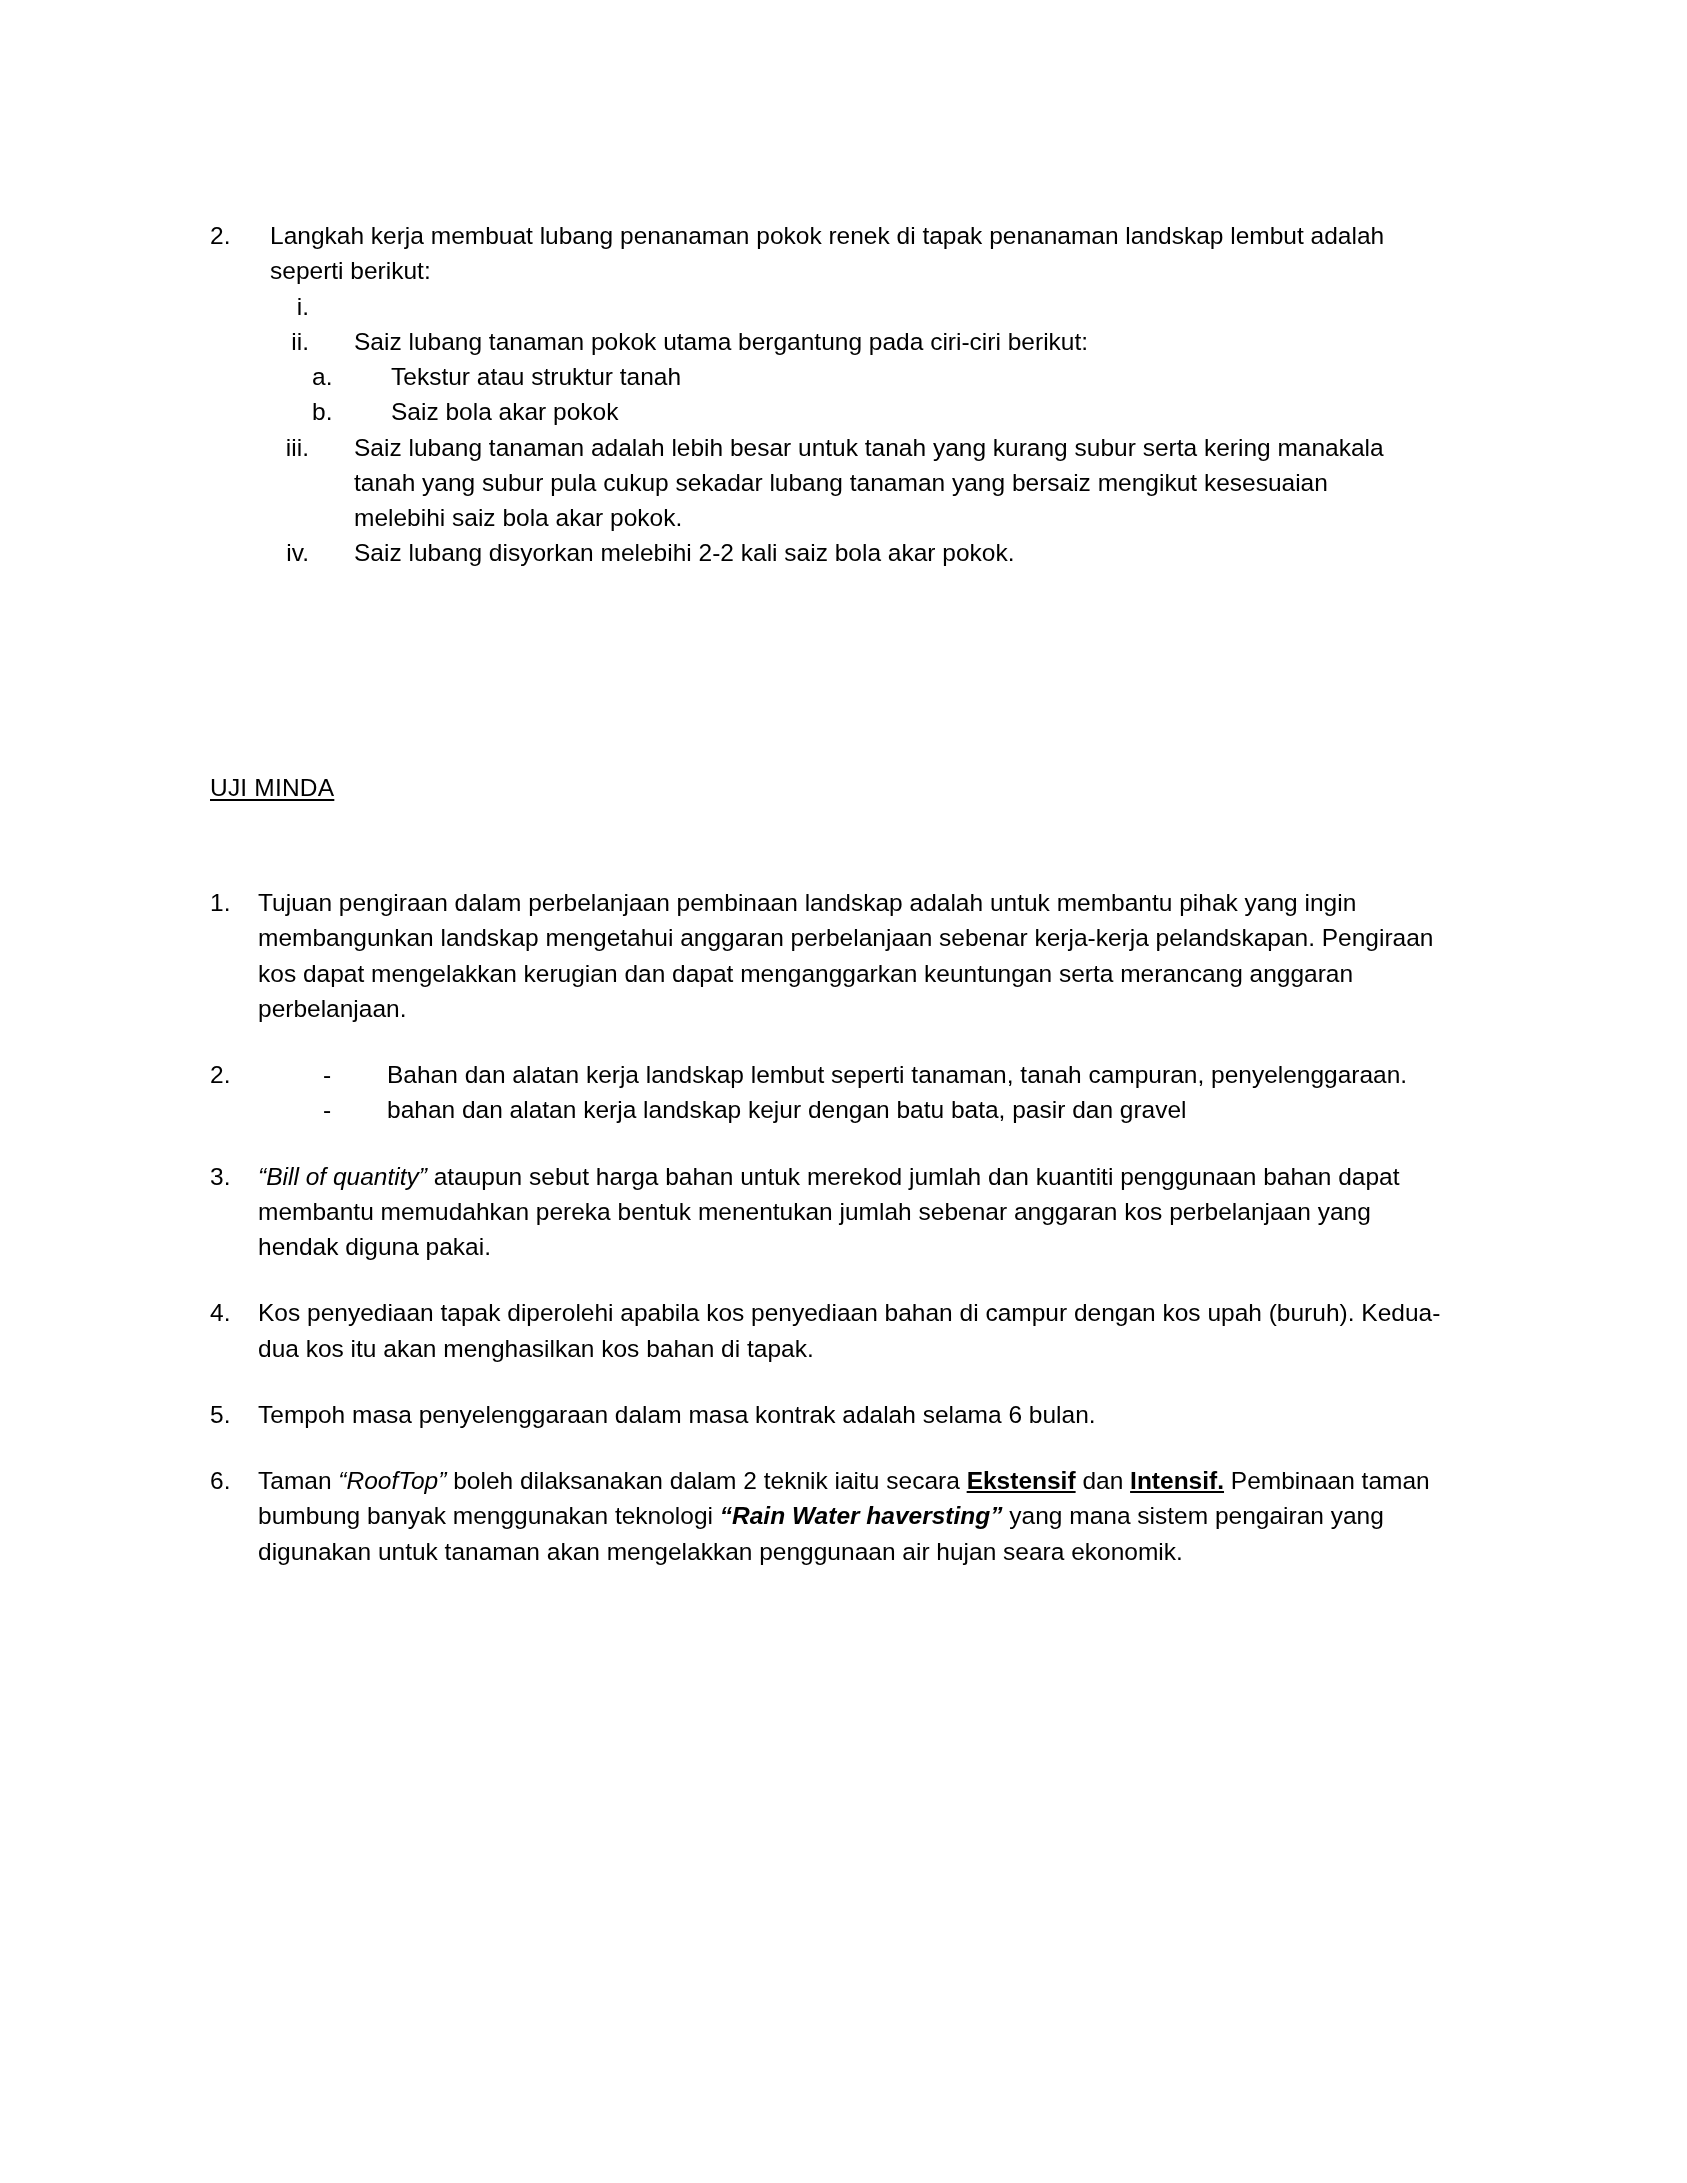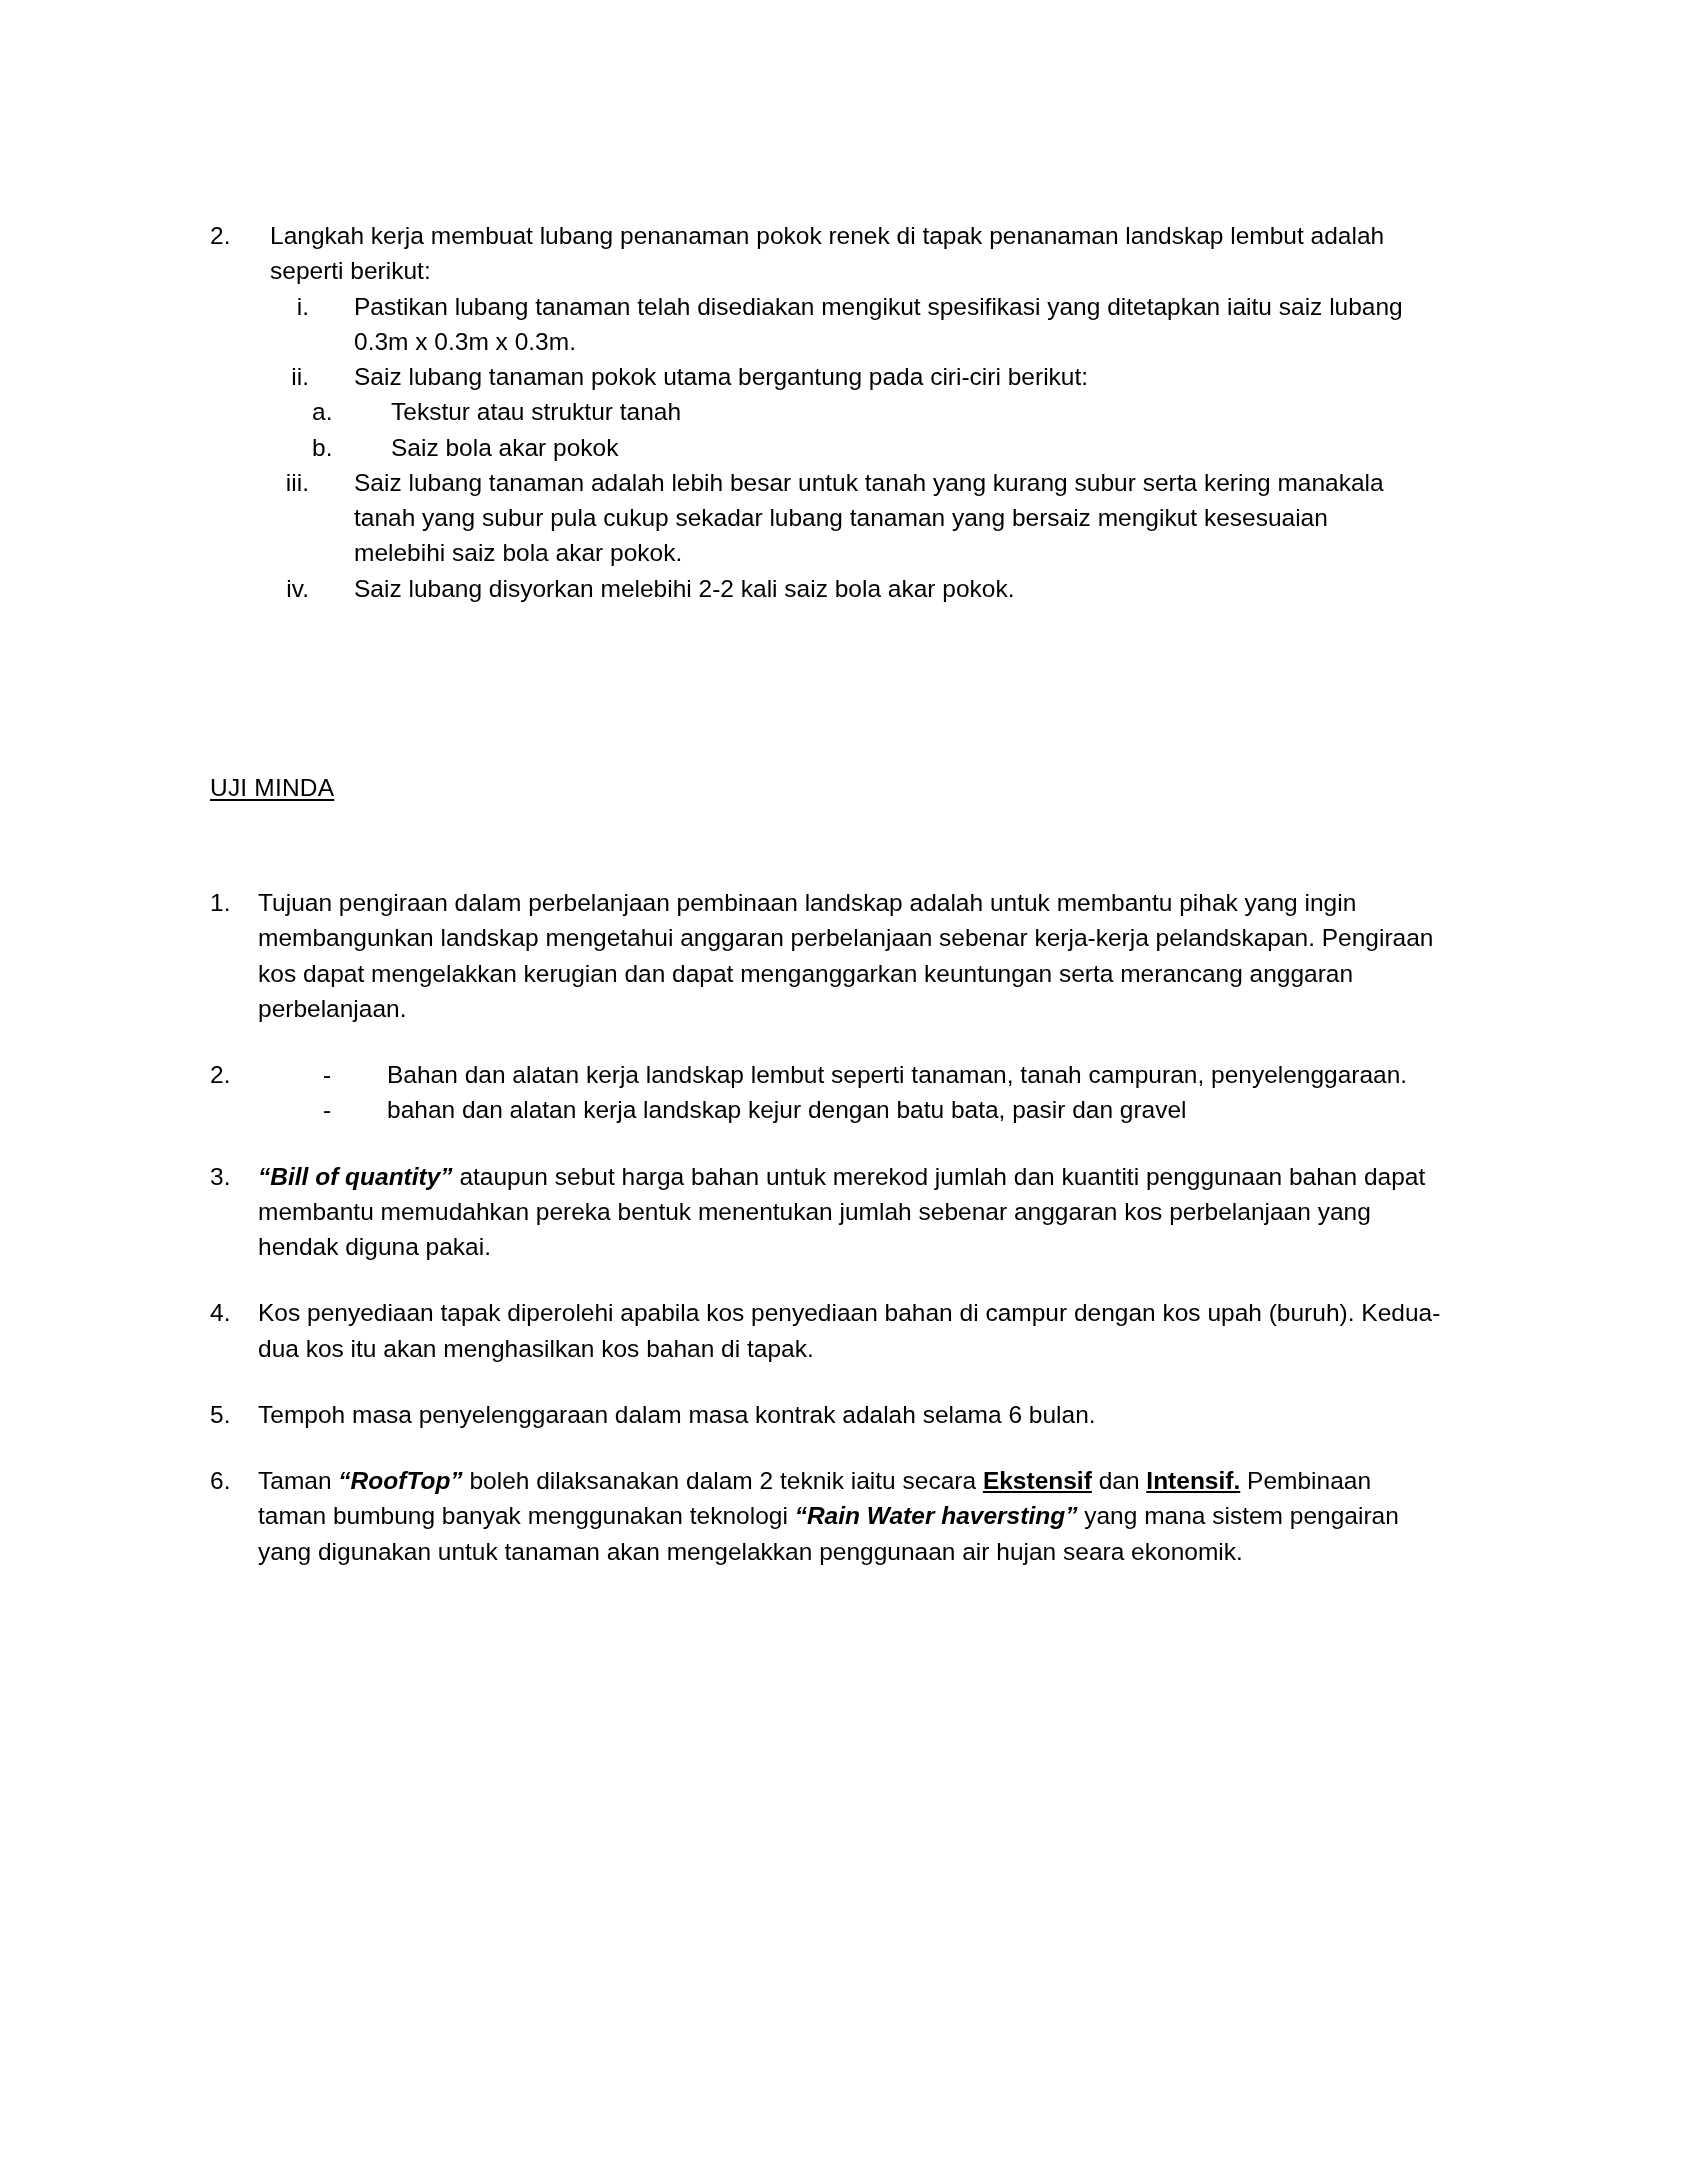--- a/index.html
+++ b/index.html
@@ -145,42 +145,41 @@
     width: 30px;
     text-align: left;
   }
   .dash-body {
     flex: 1 1 auto;
     padding-left: 34px;
     max-width: 1032px;
   }
 
   
-  .i { font-style: italic; font-weight: bold; }
+  .i { font-style: italic; }
   .b { font-weight: bold; text-decoration: underline; }
   .bi { font-weight: bold; font-style: italic; }
   .nowrap { white-space: nowrap; }
 </style>
 </head>
 <body>
 
 <div class="page">
   <div class="content">
 
     <div class="top-list">
       <div class="row">
         <div class="marker num-marker">2.</div>
         <div class="body-text num-body">Langkah kerja membuat lubang penanaman pokok renek di tapak penanaman landskap lembut adalah seperti berikut:</div>
       </div>
 
       <div class="roman-list">
 
         <div class="row">
           <div class="marker roman-marker">i.</div>
-          <div class="body-text roman-body">Pastikan lubang tanaman telah disediakan mengikut spesifikasi yang ditetapkan iaitu saiz lubang 0.3m x 0.3m x 0.3m.</div>
         </div>
 
         <div class="row">
           <div class="marker roman-marker">ii.</div>
           <div class="body-text roman-body">Saiz lubang tanaman pokok utama bergantung pada ciri-ciri berikut:</div>
         </div>
 
         <div class="alpha-list">
           <div class="row">
             <div class="marker alpha-marker">a.</div>

